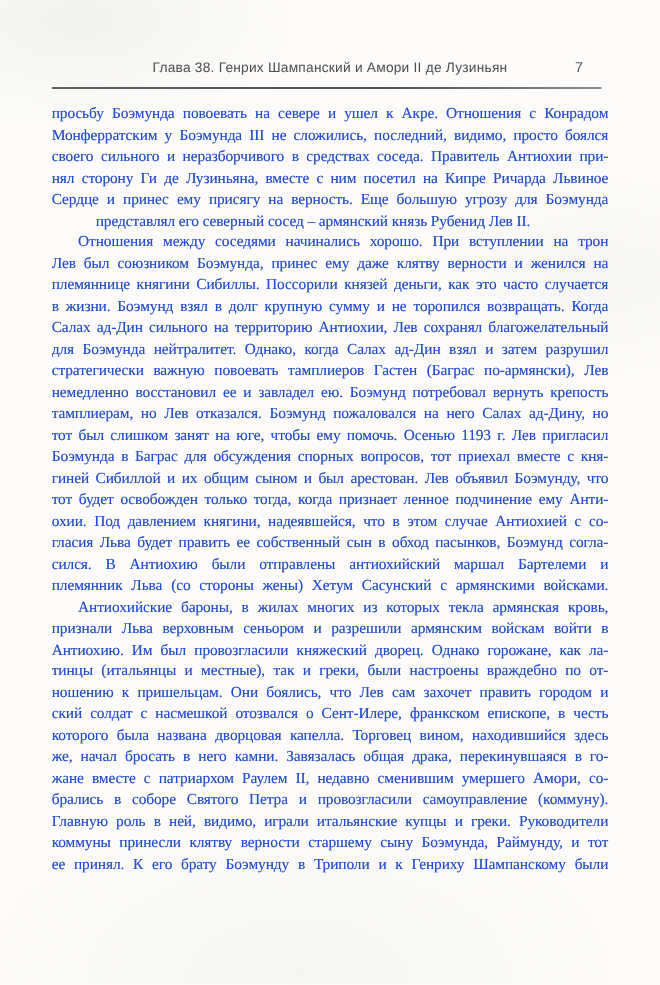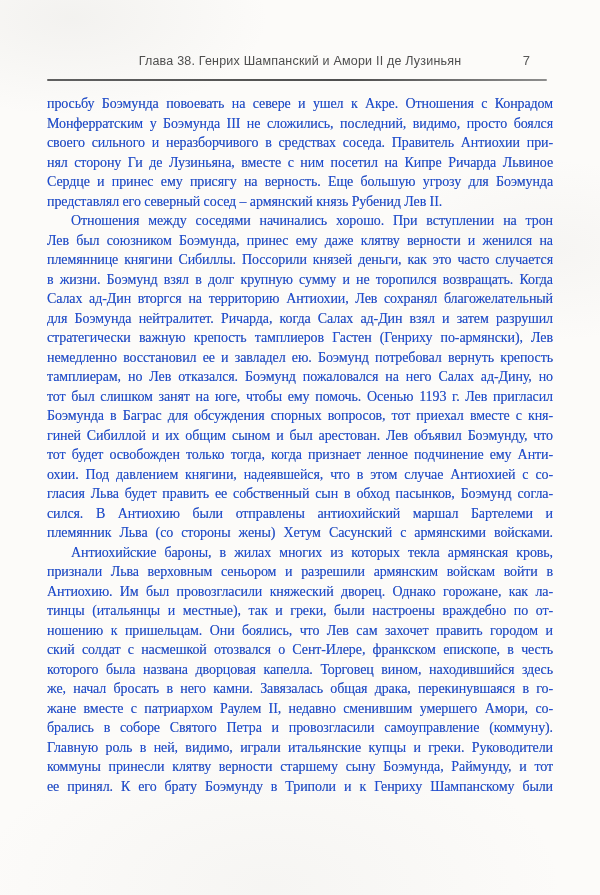--- a/index.html
+++ b/index.html
@@ -61,21 +61,21 @@
     color: #1d4ed8;
     text-shadow: 0 0 0.4px rgba(45,45,45,0.45);
   }
   .para { margin: 0; }
   .line {
     text-align: justify;
     text-align-last: justify;
     white-space: nowrap;
     overflow: hidden;
   }
-  .line.para-end { text-align-last: left; }
+  .line.para-end { text-align-last: left; margin-left: 40px; }
   .line.first-indent { text-indent: 24px; }
 </style>
 </head>
 <body>
 
 <div class="page">
   <div class="header-title">Глава 38. Генрих Шампанский и Амори II де Лузиньян</div>
   <div class="page-num">7</div>
   <div class="header-rule"></div>
   <div class="text-block">
@@ -85,23 +85,23 @@
         <div class="line">своего сильного и неразборчивого в средствах соседа. Правитель Антиохии при-</div>
         <div class="line">нял сторону Ги де Лузиньяна, вместе с ним посетил на Кипре Ричарда Львиное</div>
         <div class="line">Сердце и принес ему присягу на верность. Еще большую угрозу для Боэмунда</div>
         <div class="line para-end">представлял его северный сосед – армянский князь Рубенид Лев II.</div>
       </div>
       <div class="para">
         <div class="line first-indent">Отношения между соседями начинались хорошо. При вступлении на трон</div>
         <div class="line">Лев был союзником Боэмунда, принес ему даже клятву верности и женился на</div>
         <div class="line">племяннице княгини Сибиллы. Поссорили князей деньги, как это часто случается</div>
         <div class="line">в жизни. Боэмунд взял в долг крупную сумму и не торопился возвращать. Когда</div>
-        <div class="line">Салах ад-Дин вторгся на территорию Антиохии, Лев сохранял благожелательный</div>
-        <div class="line">для Боэмунда нейтралитет. Ричарда, когда Салах ад-Дин взял и затем разрушил</div>
-        <div class="line">стратегически важную крепость тамплиеров Гастен (Генриху по-армянски), Лев</div>
+        <div class="line">Салах ад-Дин сильного на территорию Антиохии, Лев сохранял благожелательный</div>
+        <div class="line">для Боэмунда нейтралитет. Однако, когда Салах ад-Дин взял и затем разрушил</div>
+        <div class="line">стратегически важную повоевать тамплиеров Гастен (Баграс по-армянски), Лев</div>
         <div class="line">немедленно восстановил ее и завладел ею. Боэмунд потребовал вернуть крепость</div>
         <div class="line">тамплиерам, но Лев отказался. Боэмунд пожаловался на него Салах ад-Дину, но</div>
         <div class="line">тот был слишком занят на юге, чтобы ему помочь. Осенью 1193 г. Лев пригласил</div>
         <div class="line">Боэмунда в Баграс для обсуждения спорных вопросов, тот приехал вместе с кня-</div>
         <div class="line">гиней Сибиллой и их общим сыном и был арестован. Лев объявил Боэмунду, что</div>
         <div class="line">тот будет освобожден только тогда, когда признает ленное подчинение ему Анти-</div>
         <div class="line">охии. Под давлением княгини, надеявшейся, что в этом случае Антиохией с со-</div>
         <div class="line">гласия Льва будет править ее собственный сын в обход пасынков, Боэмунд согла-</div>
         <div class="line">сился. В Антиохию были отправлены антиохийский маршал Бартелеми и</div>
         <div class="line">племянник Льва (со стороны жены) Хетум Сасунский с армянскими войсками.</div>

